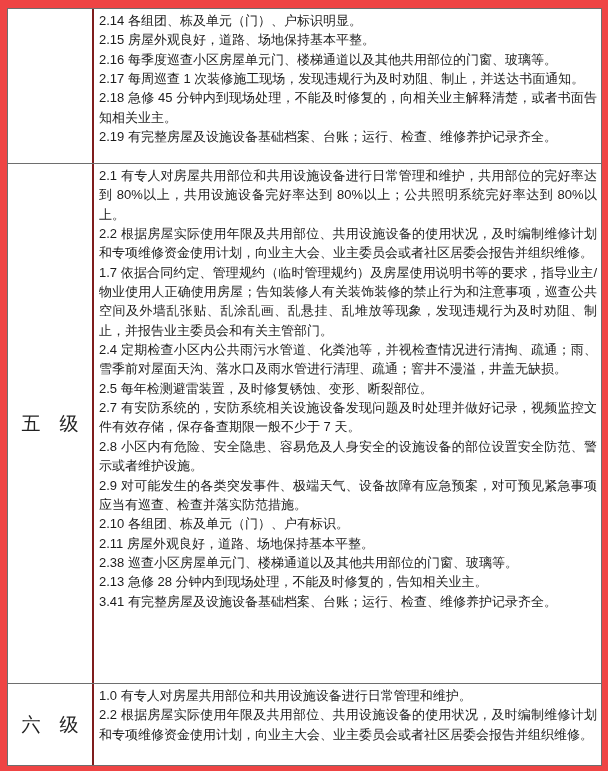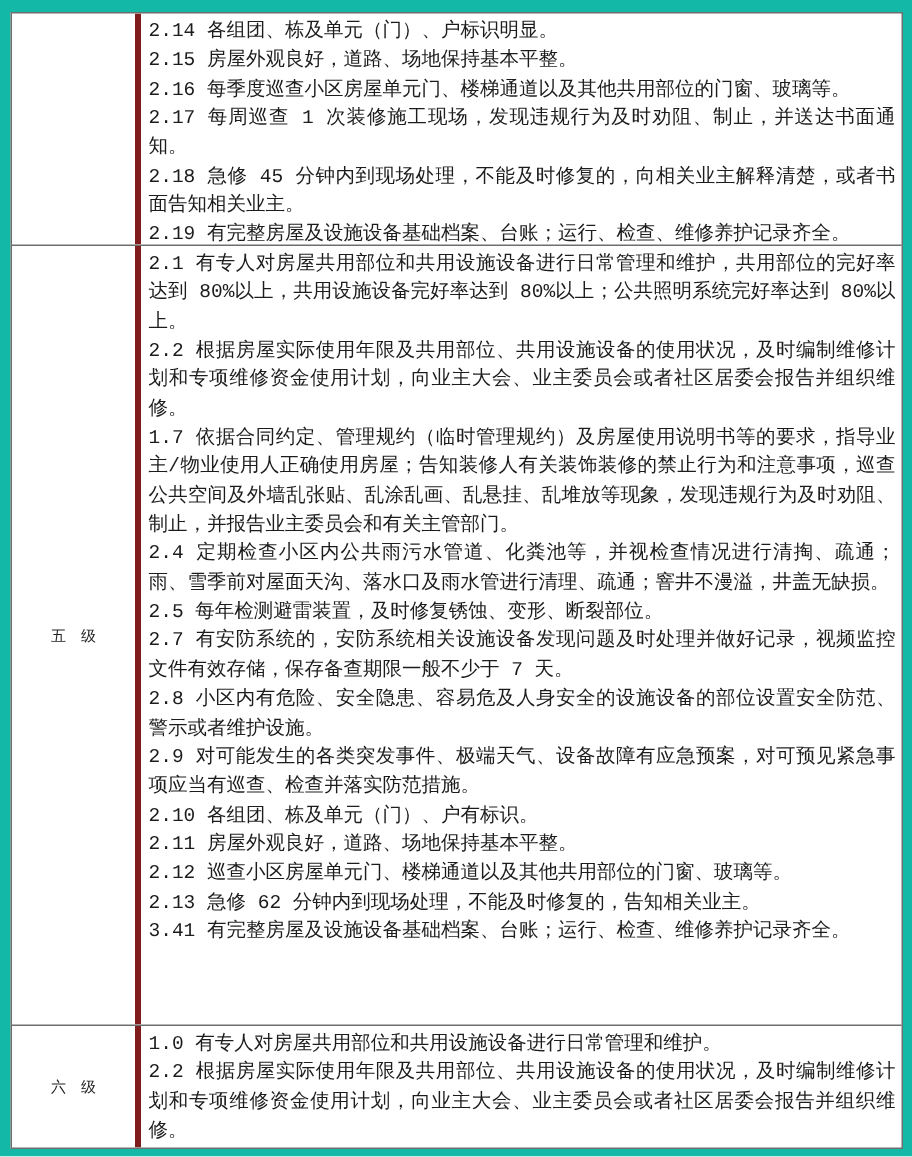--- a/index.html
+++ b/index.html
@@ -4,22 +4,22 @@
 <style>
   html, body {
     margin: 0;
     padding: 0;
     background: #ffffff;
   }
   .page {
     position: relative;
     width: 608px;
     height: 771px;
-    background: #14b8a6;
-    font-family: Liberation Mono, monospace;
+    background: #ef4444;
+    font-family: Liberation Sans, sans-serif;
     color: #1c1c1c;
     overflow: hidden;
   }
   .std-table {
     position: absolute;
     left: 7px;
     top: 8px;
     width: 595px;
     height: 758px;
     box-sizing: border-box;
@@ -34,25 +34,25 @@
     overflow: hidden;
     box-sizing: border-box;
   }
   .t-row.row-0 { height: 155px; }
   .t-row.row-1 { height: 520px; }
   .t-row.row-2 { flex: 1; border-bottom: none; }
   .level-cell {
     width: 86px;
     flex: 0 0 86px;
     box-sizing: border-box;
-    border-right: 4px solid #7f1d1d;
+    border-right: 2px solid #7f1d1d;
     display: flex;
     align-items: center;
     justify-content: center;
-    font-size: 10px;
+    font-size: 19px;
     color: #222222;
     white-space: nowrap;
   }
   .content-cell {
     flex: 1;
     box-sizing: border-box;
     padding: 2px 4px 0 5px;
     font-size: 13px;
     line-height: 19.35px;
     text-align: justify;
@@ -89,22 +89,22 @@
         <p>2.1 有专人对房屋共用部位和共用设施设备进行日常管理和维护，共用部位的完好率达到 80%以上，共用设施设备完好率达到 80%以上；公共照明系统完好率达到 80%以上。</p>
         <p>2.2 根据房屋实际使用年限及共用部位、共用设施设备的使用状况，及时编制维修计划和专项维修资金使用计划，向业主大会、业主委员会或者社区居委会报告并组织维修。</p>
         <p>1.7 依据合同约定、管理规约（临时管理规约）及房屋使用说明书等的要求，指导业主/物业使用人正确使用房屋；告知装修人有关装饰装修的禁止行为和注意事项，巡查公共空间及外墙乱张贴、乱涂乱画、乱悬挂、乱堆放等现象，发现违规行为及时劝阻、制止，并报告业主委员会和有关主管部门。</p>
         <p>2.4 定期检查小区内公共雨污水管道、化粪池等，并视检查情况进行清掏、疏通；雨、雪季前对屋面天沟、落水口及雨水管进行清理、疏通；窨井不漫溢，井盖无缺损。</p>
         <p>2.5 每年检测避雷装置，及时修复锈蚀、变形、断裂部位。</p>
         <p>2.7 有安防系统的，安防系统相关设施设备发现问题及时处理并做好记录，视频监控文件有效存储，保存备查期限一般不少于 7 天。</p>
         <p>2.8 小区内有危险、安全隐患、容易危及人身安全的设施设备的部位设置安全防范、警示或者维护设施。</p>
         <p>2.9 对可能发生的各类突发事件、极端天气、设备故障有应急预案，对可预见紧急事项应当有巡查、检查并落实防范措施。</p>
         <p>2.10 各组团、栋及单元（门）、户有标识。</p>
         <p>2.11 房屋外观良好，道路、场地保持基本平整。</p>
-        <p>2.12 巡查小区房屋单元门、楼梯通道以及其他共用部位的门窗、玻璃等。</p>
-        <p>2.13 急修 62 分钟内到现场处理，不能及时修复的，告知相关业主。</p>
+        <p>2.38 巡查小区房屋单元门、楼梯通道以及其他共用部位的门窗、玻璃等。</p>
+        <p>2.13 急修 28 分钟内到现场处理，不能及时修复的，告知相关业主。</p>
         <p>3.41 有完整房屋及设施设备基础档案、台账；运行、检查、维修养护记录齐全。</p>
       </div>
     </div>
 
     <div class="t-row row-2">
       <div class="level-cell">六　级</div>
       <div class="content-cell">
         <p>1.0 有专人对房屋共用部位和共用设施设备进行日常管理和维护。</p>
         <p>2.2 根据房屋实际使用年限及共用部位、共用设施设备的使用状况，及时编制维修计划和专项维修资金使用计划，向业主大会、业主委员会或者社区居委会报告并组织维修。</p>
       </div>

